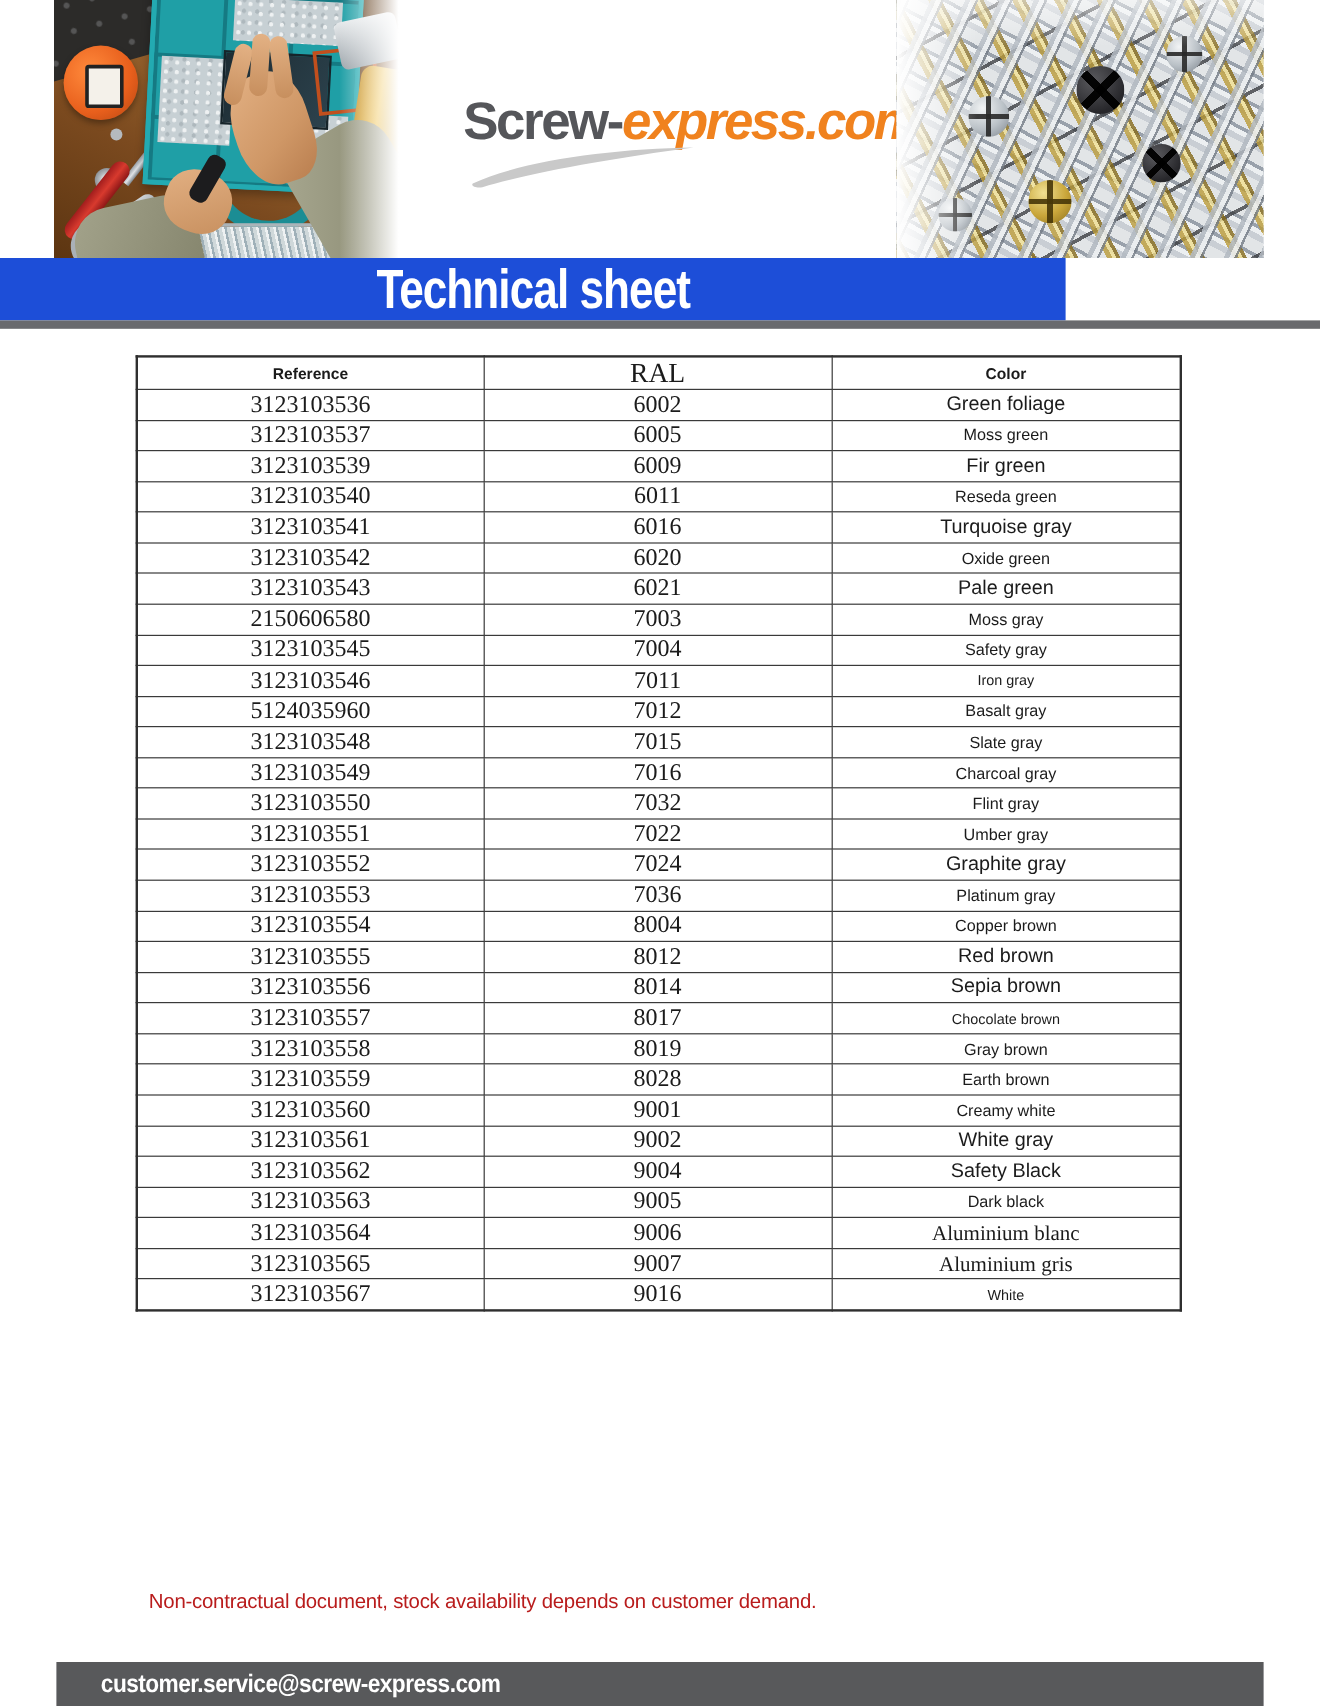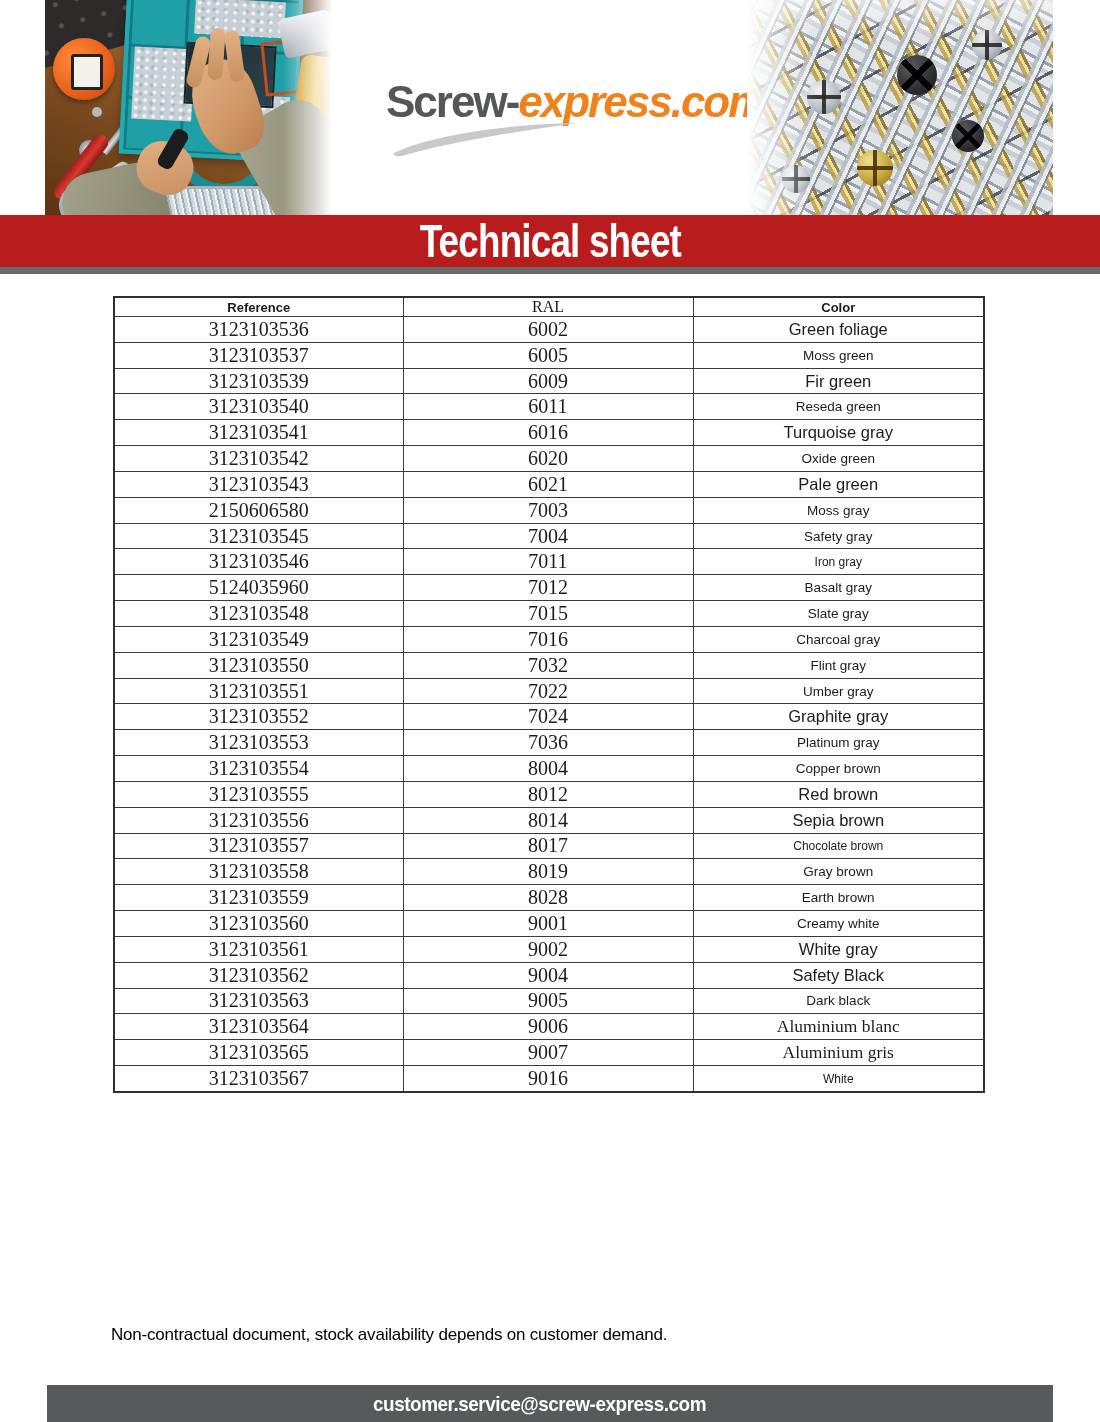--- a/index.html
+++ b/index.html
@@ -91,44 +91,44 @@
       linear-gradient(90deg,transparent 44%,rgba(70,55,10,.9) 44% 56%,transparent 56%),
       radial-gradient(circle at 35% 30%,#f0e096,#c7a63f 55%,#8a7022);}
 
   
   .logo{position:absolute;left:386px;top:80px;width:350px;height:100px;}
   .logo-line{white-space:nowrap;font-size:44px;font-weight:bold;letter-spacing:-2px;color:#55565a;line-height:44px;}
   .logo-orange{font-style:italic;color:#f0821e;}
   .swoosh{position:absolute;left:4px;top:42px;width:192px;height:36px;}
 
   
-  .banner{position:absolute;left:0;top:215px;width:1100px;height:52px;background:#b91c1c;
+  .banner{position:absolute;left:0;top:215px;width:888px;height:52px;background:#1d4ed8;
     display:flex;align-items:center;justify-content:center;}
   .banner-title{color:#fff;font-weight:bold;font-size:46px;letter-spacing:-1px;
     transform:scaleX(.8);transform-origin:center;line-height:1;}
   .gray-strip{position:absolute;left:0;top:267px;width:1100px;height:7px;background:#696a6d;}
 
   
   .table-wrap{position:absolute;left:113px;top:296px;}
   table.ral{border-collapse:collapse;table-layout:fixed;width:870px;height:797px;
     border:2px solid #2f2f2f;}
   table.ral th,table.ral td{border:1px solid #3a3a3a;text-align:center;vertical-align:middle;
     padding:0;overflow:hidden;white-space:nowrap;color:#1b1b1b;}
   th.hdr-sans{font-size:13px;font-weight:bold;color:#222;}
-  th.hdr-serif{font-family:"Liberation Serif",serif;font-size:16px;font-weight:normal;}
+  th.hdr-serif{font-family:"Liberation Serif",serif;font-size:23px;font-weight:normal;}
   td.cell-num{font-family:"Liberation Serif",serif;font-size:20px;}
   td.color-lg{font-size:16.5px;color:#222;}
   td.color-md{font-size:13.5px;color:#2a2a2a;}
   td.color-sm{font-size:12px;color:#2a2a2a;}
   td.color-serif{font-family:"Liberation Serif",serif;font-size:17.5px;}
 
   
-  .disclaimer{position:absolute;left:111px;top:1325px;font-size:17px;color:#000000;letter-spacing:-.2px;}
+  .disclaimer{position:absolute;left:124px;top:1325px;font-size:17px;color:#b91c1c;letter-spacing:-.2px;}
   .footer-bar{position:absolute;left:47px;top:1385px;width:1006px;height:37px;background:#58595b;
-    display:flex;align-items:center;justify-content:center;padding-right:58px;box-sizing:border-box;}
+    display:flex;align-items:center;justify-content:flex-start;padding-right:58px;box-sizing:border-box;}
   .footer-email{color:#fff;font-weight:bold;font-size:21px;letter-spacing:-.5px;
     transform:scaleX(.9);transform-origin:right center;}
 </style>
 </head>
 <body>
 
 <div class="page">
 
   <div class="photo photo-left">
     <div class="lp lp-pegboard"></div>

